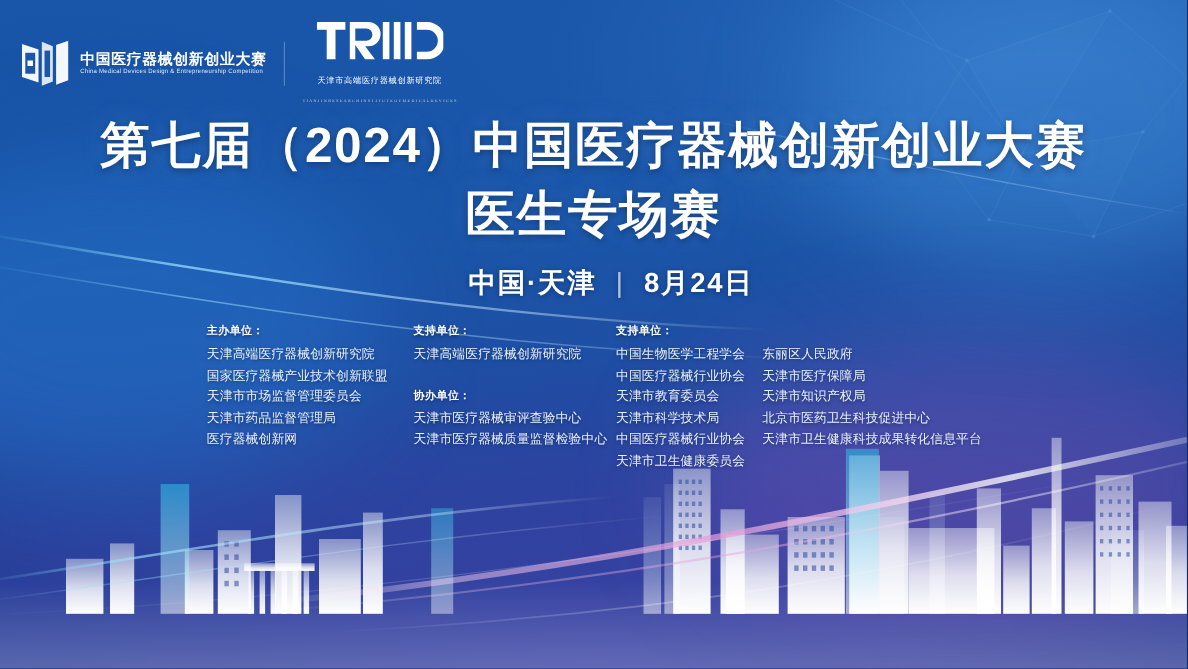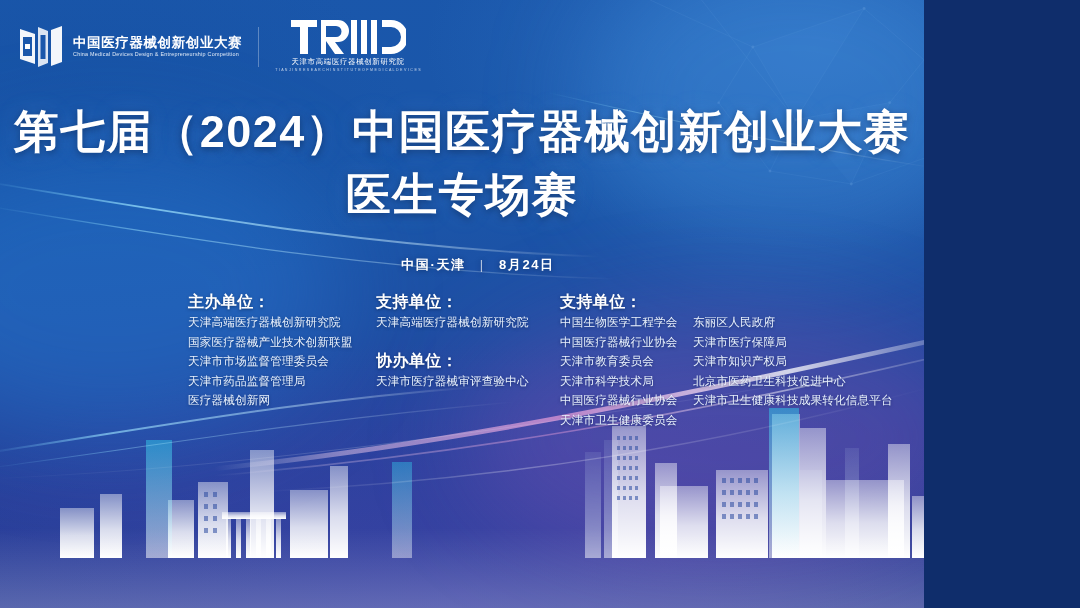--- a/index.html
+++ b/index.html
@@ -4,21 +4,21 @@
 <style>
   * { margin:0; padding:0; box-sizing:border-box; }
   html,body{ background:#0f2d6b; }
   body{
     font-family:"Liberation Sans","DejaVu Sans",sans-serif;
     -webkit-font-smoothing:antialiased;
   }
 
   .poster{
     position:relative;
-    width:924px; height:608px;
+    width:1079px; height:608px;
     overflow:hidden;
     background:
       radial-gradient(ellipse 70% 55% at 88% 8%,  rgba(60,130,210,.50) 0%, rgba(60,130,210,0) 60%),
       radial-gradient(ellipse 60% 50% at 6% 20%,  rgba(20,78,160,.55) 0%, rgba(20,78,160,0) 65%),
       radial-gradient(ellipse 90% 60% at 50% 98%, rgba(70,70,175,.55) 0%, rgba(70,70,175,0) 70%),
       linear-gradient(176deg,#1a57ab 0%,#1a56a9 34%,#1e4fa4 52%,#27409a 74%,#2c3d93 100%);
   }
 
   
   .poly{ position:absolute; inset:0; opacity:.30; pointer-events:none; }
@@ -43,21 +43,21 @@
   .logo-a-txt{ display:flex; flex-direction:column; gap:2px; }
   .logo-cn{
     font-size:13.5px; font-weight:bold; color:#fff; letter-spacing:.6px;
     line-height:1; white-space:nowrap;
   }
   .logo-en{
     font-size:5.4px; color:#e3ecf8; letter-spacing:.25px; line-height:1;
     white-space:nowrap; transform:scaleY(1.05); transform-origin:left;
   }
   .divider-v{ width:1px; height:40px; background:rgba(255,255,255,.30); }
-  .logo-b{ display:flex; flex-direction:column; align-items:center; gap:4px; }
+  .logo-b{ display:flex; flex-direction:column; align-items:center; gap:15px;font-family:Liberation Serif, serif; }
   .trimd{ height:34px; width:115px; }
   .trimd-cn{
     font-size:7.4px; color:#ffffff; letter-spacing:.7px; line-height:1;
     white-space:nowrap;
   }
   .trimd-en{
     font-size:3.6px; color:rgba(255,255,255,.72); letter-spacing:.25px;
     line-height:1; white-space:nowrap;
   }
 
@@ -66,43 +66,43 @@
   .title-1, .title-2{
     color:#ffffff; font-weight:bold; line-height:1.22;
     letter-spacing:1.5px;
     text-shadow:0 2px 7px rgba(6,26,64,.50), 0 0 22px rgba(120,180,255,.22);
     white-space:nowrap;
   }
   .title-1{ font-size:45px; }
   .title-2{ font-size:45px; margin-top:8px; }
 
   .subtitle{
-    position:absolute; left:0; right:0; top:256px; text-align:center; z-index:5;
-    color:#ffffff; font-size:13px; font-weight:bold; letter-spacing:1.6px;
+    position:absolute; left:0; right:0; top:240px; text-align:center; z-index:5;
+    color:#ffffff; font-size:25px; font-weight:bold; letter-spacing:1.6px;
     text-shadow:0 1px 5px rgba(6,26,64,.5);
     padding-left:32px;
   }
   .subtitle .bar{
     display:inline-block; margin:0 9px; color:rgba(255,255,255,.68); font-weight:normal;
   }
 
   
   .orgs{
     position:absolute; left:188px; top:292px; z-index:5;
     display:flex; align-items:flex-start;
   }
   .col{ display:flex; flex-direction:column; }
   .col.c1{ width:188px; }
   .col.c2{ width:184px; }
   .col.c3{ width:133px; }
   .col.c4{ width:215px; padding-top:20px; }
 
   .grp + .grp{ margin-top:19px; }
   .ghead{
-    color:#ffffff; font-size:16px; font-weight:bold; letter-spacing:.4px;
+    color:#ffffff; font-size:10px; font-weight:bold; letter-spacing:.4px;
     line-height:20px; white-space:nowrap;
     text-shadow:0 1px 3px rgba(6,26,64,.55);
   }
   .gitem{
     color:#eaf2fd; font-size:11.6px; line-height:19.6px; letter-spacing:.15px;
     white-space:nowrap; text-shadow:0 1px 3px rgba(6,26,64,.5);
   }
 </style>
 </head>
 <body>
@@ -203,20 +203,21 @@
     </div>
 
     <div class="col c2">
       <div class="grp">
         <div class="ghead">支持单位：</div>
         <div class="gitem">天津高端医疗器械创新研究院</div>
       </div>
       <div class="grp">
         <div class="ghead">协办单位：</div>
         <div class="gitem">天津市医疗器械审评查验中心</div>
+        <div class="gitem">天津市医疗器械质量监督检验中心</div>
       </div>
     </div>
 
     <div class="col c3">
       <div class="grp">
         <div class="ghead">支持单位：</div>
         <div class="gitem">中国生物医学工程学会</div>
         <div class="gitem">中国医疗器械行业协会</div>
         <div class="gitem">天津市教育委员会</div>
         <div class="gitem">天津市科学技术局</div>

